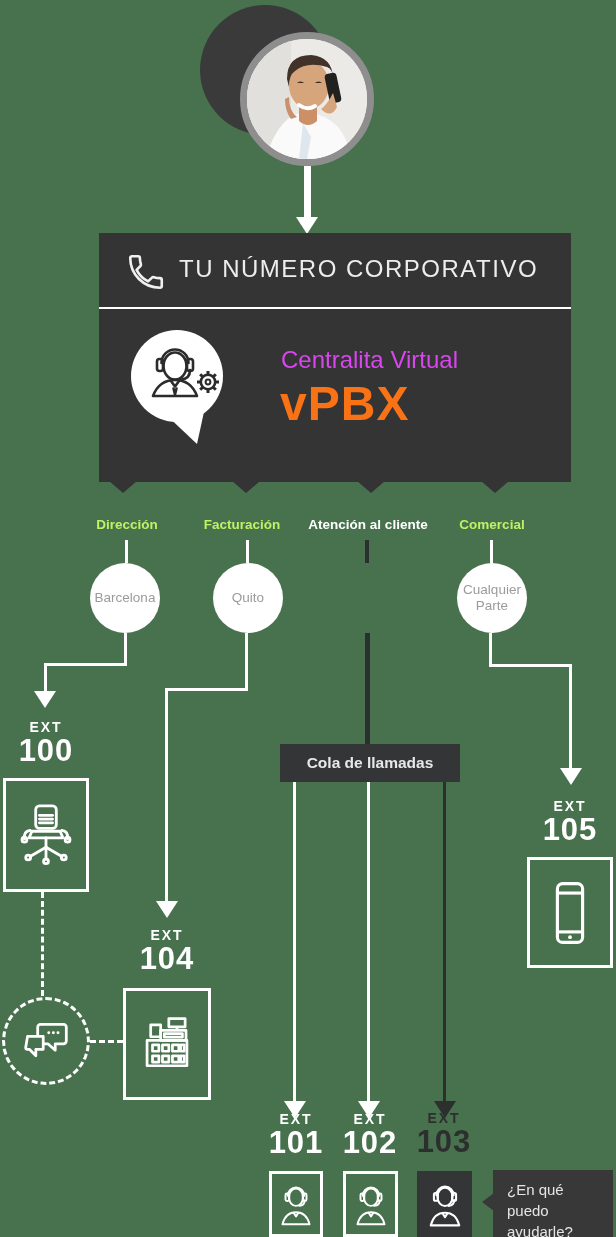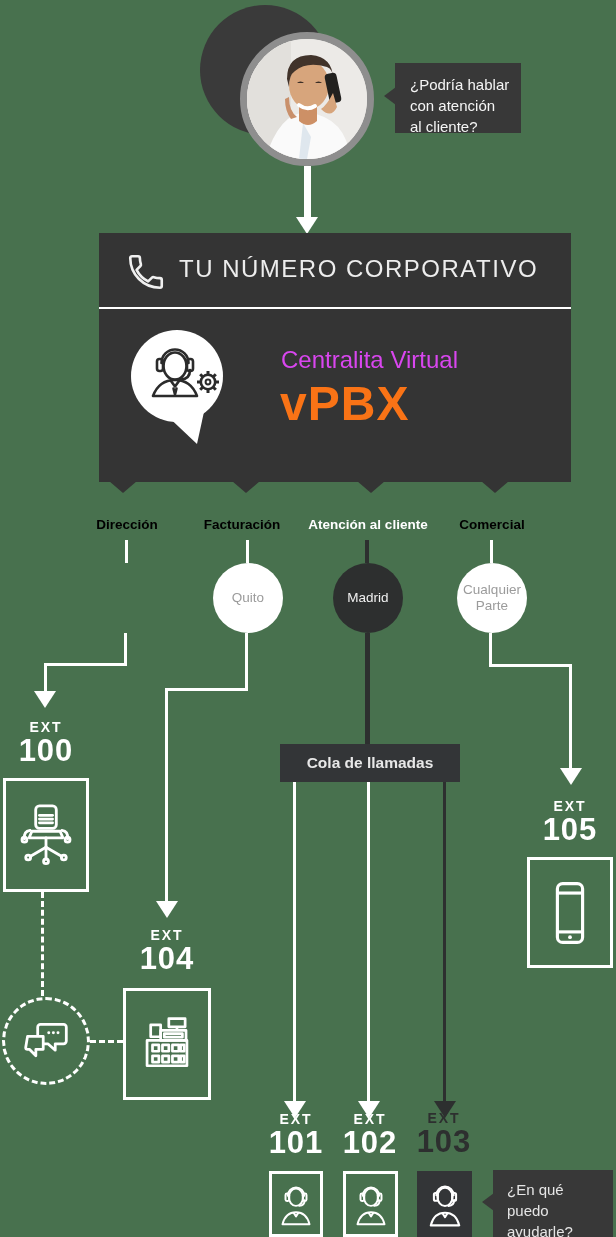--- a/index.html
+++ b/index.html
@@ -24,21 +24,21 @@
   
   .pbx-box{position:absolute;left:99px;top:233px;width:472px;height:249px;background:#343434;}
   .pbx-header-title{position:absolute;left:80px;top:22px;width:340px;text-align:center;color:#ededed;
                     font-size:24px;letter-spacing:1.5px;font-weight:400;white-space:nowrap;}
   .pbx-sep{position:absolute;left:0;top:74px;width:100%;height:2px;background:#fff;}
   .pbx-sub{position:absolute;left:182px;top:113px;color:#d946ef;font-size:24px;font-weight:400;}
   .pbx-title{position:absolute;left:181px;top:143px;color:#f97316;font-size:48px;font-weight:bold;letter-spacing:1px;}
   .tab{position:absolute;top:481px;width:0;height:0;border-left:14px solid transparent;
        border-right:14px solid transparent;border-top:12px solid #343434;}
   
-  .branch-label{position:absolute;top:517px;height:16px;text-align:center;font-size:13.5px;font-weight:bold;color:#000000;white-space:nowrap;}
+  .branch-label{position:absolute;top:517px;height:16px;text-align:center;font-size:13.5px;font-weight:bold;color:#bef264;white-space:nowrap;}
   .branch-label.dark{color:#ffffff;}
   .city{position:absolute;top:563px;width:70px;height:70px;border-radius:50%;background:#fff;color:#9b9b9b;
         display:flex;align-items:center;justify-content:center;text-align:center;font-size:13.5px;line-height:16px;}
   .city.dark{background:#2d2f2f;color:#f0f0f0;}
   
   .queue-box{position:absolute;left:280px;top:744px;width:180px;height:38px;background:#333537;color:#e8e8e8;
              display:flex;align-items:center;justify-content:center;font-size:15.5px;font-weight:bold;}
   
   .ext-label{position:absolute;text-align:center;color:#fff;}
   .ext-label .pre{display:block;font-size:14px;font-weight:bold;letter-spacing:2px;}
@@ -68,26 +68,20 @@
       <path d="M52 62 h18 v20 q-9 8 -18 0 z" fill="#cd9066"></path>
       <ellipse cx="62" cy="46" rx="20" ry="24" fill="#d7a57c"></ellipse>
       <path d="M40 40 Q40 16 64 16 Q86 18 86 40 Q86 30 80 28 Q60 22 48 32 Q42 36 42 48 Z" fill="#41332a"></path>
       <path d="M42 58 q0 14 8 20 l-6 2 q-6 -8 -6 -20 z" fill="#c9906b"></path>
       <path d="M52 66 q8 6 16 1" stroke="#fff" stroke-width="4" fill="none" stroke-linecap="round"></path>
       <path d="M50 44 a4 3 0 0 1 7 0" fill="#3a2e26"></path>
       <path d="M68 44 a4 3 0 0 1 7 0" fill="#3a2e26"></path>
       <rect x="80" y="34" width="12" height="30" rx="4" transform="rotate(-12 86 49)" fill="#22211f"></rect>
       <path d="M74 70 q10 10 16 -2 l-4 -14 q-6 12 -12 16 z" fill="#d7a57c"></path>
     </svg>
-  </div>
-  <div class="speech" style="left:395px;top:63px;width:126px;height:70px;padding:11px 0 0 15px;box-sizing:border-box;">
-    <span class="tail" style="top:24px;"></span>
-    <span class="txt">¿Podría hablar</span>
-    <span class="txt">con atención</span>
-    <span class="txt">al cliente?</span>
   </div>
   <div class="vline" style="left:304px;top:166px;width:7px;height:51px;"></div>
   <div class="arrowhead" style="left:296px;top:217px;"></div>
 
   <div class="pbx-box">
     <svg class="abs" style="left:26px;top:18px;" width="42" height="42" viewBox="0 0 24 24">
       <path fill="none" stroke="#f0f0f0" stroke-width="1.5" stroke-linejoin="round" d="M6.62 10.79c1.44 2.83 3.76 5.14 6.59 6.59l2.2-2.2c.27-.27.67-.36 1.02-.24 1.12.37 2.33.57 3.57.57.55 0 1 .45 1 1V20c0 .55-.45 1-1 1-9.39 0-17-7.61-17-17 0-.55.45-1 1-1h3.5c.55 0 1 .45 1 1 0 1.25.2 2.45.57 3.57.11.35.03.74-.25 1.02l-2.2 2.2z"></path>
     </svg>
     <div class="pbx-header-title">TU NÚMERO CORPORATIVO</div>
     <div class="pbx-sep"></div>
@@ -129,25 +123,25 @@
   <div class="branch-label" style="left:77px;width:100px;">Dirección</div>
   <div class="branch-label" style="left:192px;width:100px;">Facturación</div>
   <div class="branch-label dark" style="left:305px;width:126px;">Atención al cliente</div>
   <div class="branch-label" style="left:442px;width:100px;">Comercial</div>
 
   <div class="vline" style="left:125px;top:540px;height:23px;"></div>
   <div class="vline" style="left:246px;top:540px;height:23px;"></div>
   <div class="vline dark" style="left:365px;top:540px;height:23px;width:4px;"></div>
   <div class="vline" style="left:490px;top:540px;height:23px;"></div>
 
+  <div class="city" style="left:90px;">
+      <span>Barcelona</span>
+    </div>
   <div class="city" style="left:213px;">
       <span>Quito</span>
-    </div>
-  <div class="city dark" style="left:333px;">
-      <span>Madrid</span>
     </div>
   <div class="city" style="left:457px;padding:0 8px;box-sizing:border-box;">
       <span>Cualquier Parte</span>
     </div>
 
   <div class="vline" style="left:124px;top:633px;height:33px;"></div>
   <div class="hline" style="left:44px;top:663px;width:83px;"></div>
   <div class="vline" style="left:44px;top:663px;height:28px;"></div>
   <div class="arrowhead" style="left:34px;top:691px;"></div>
 

